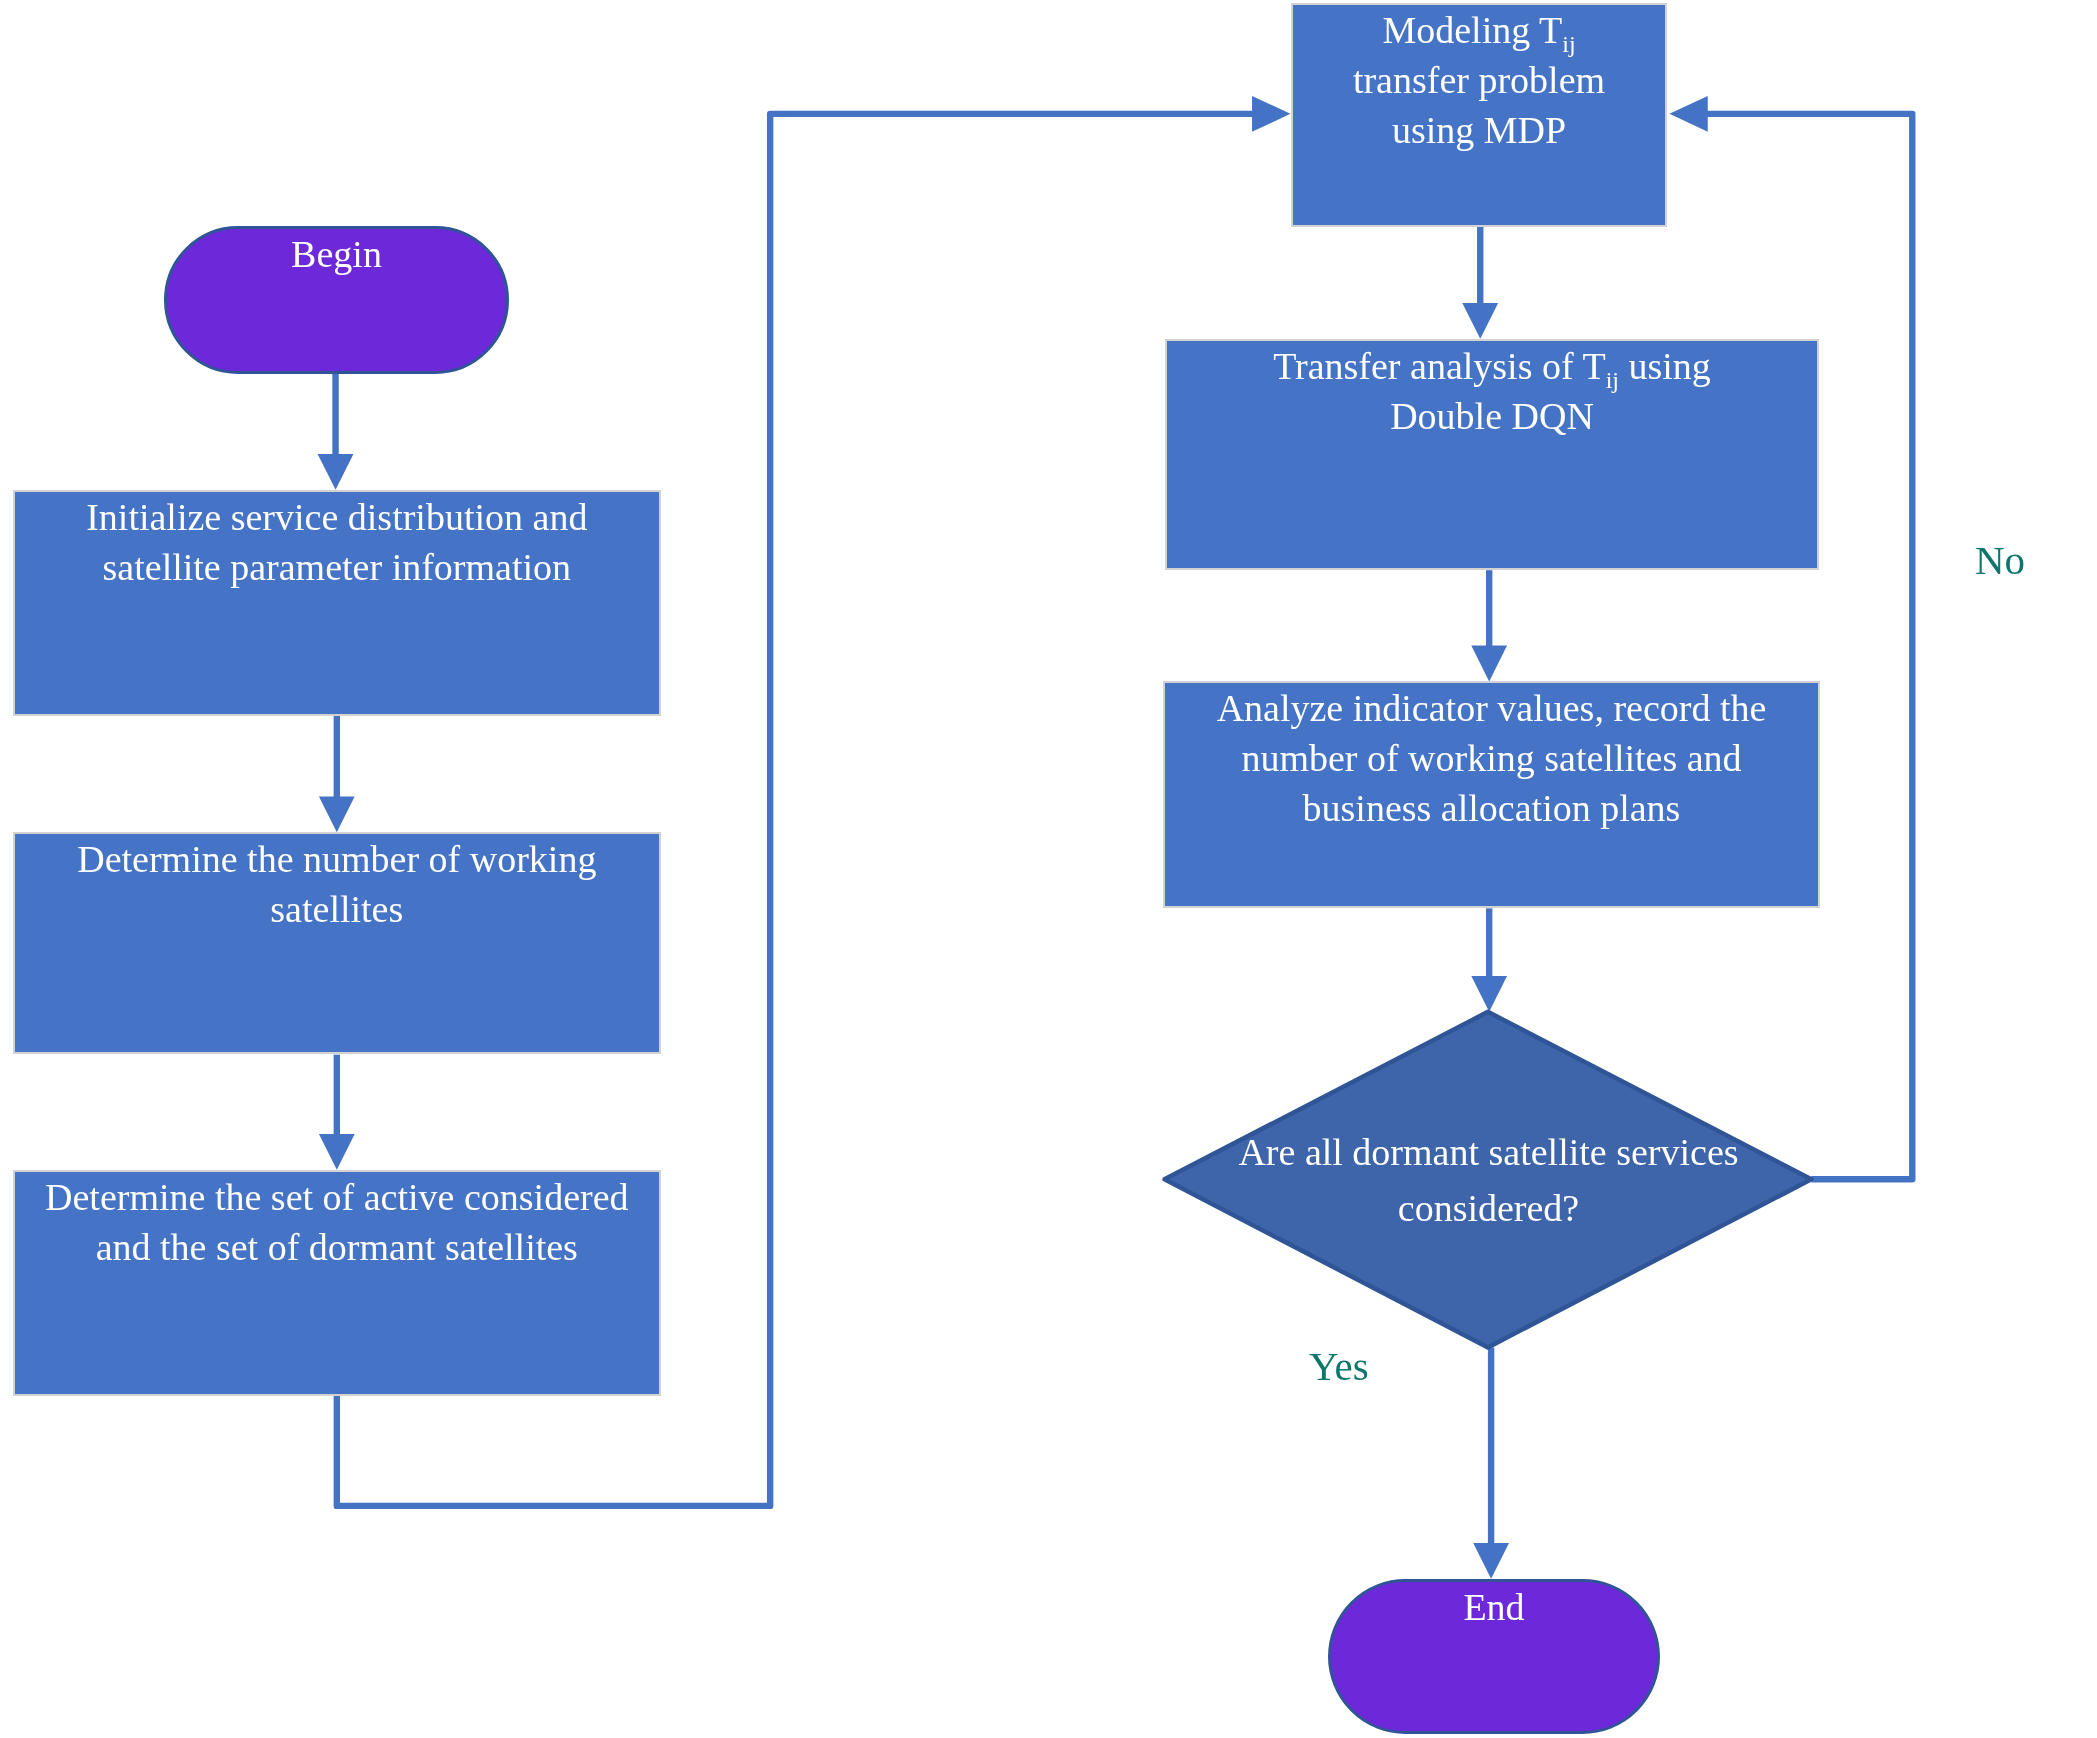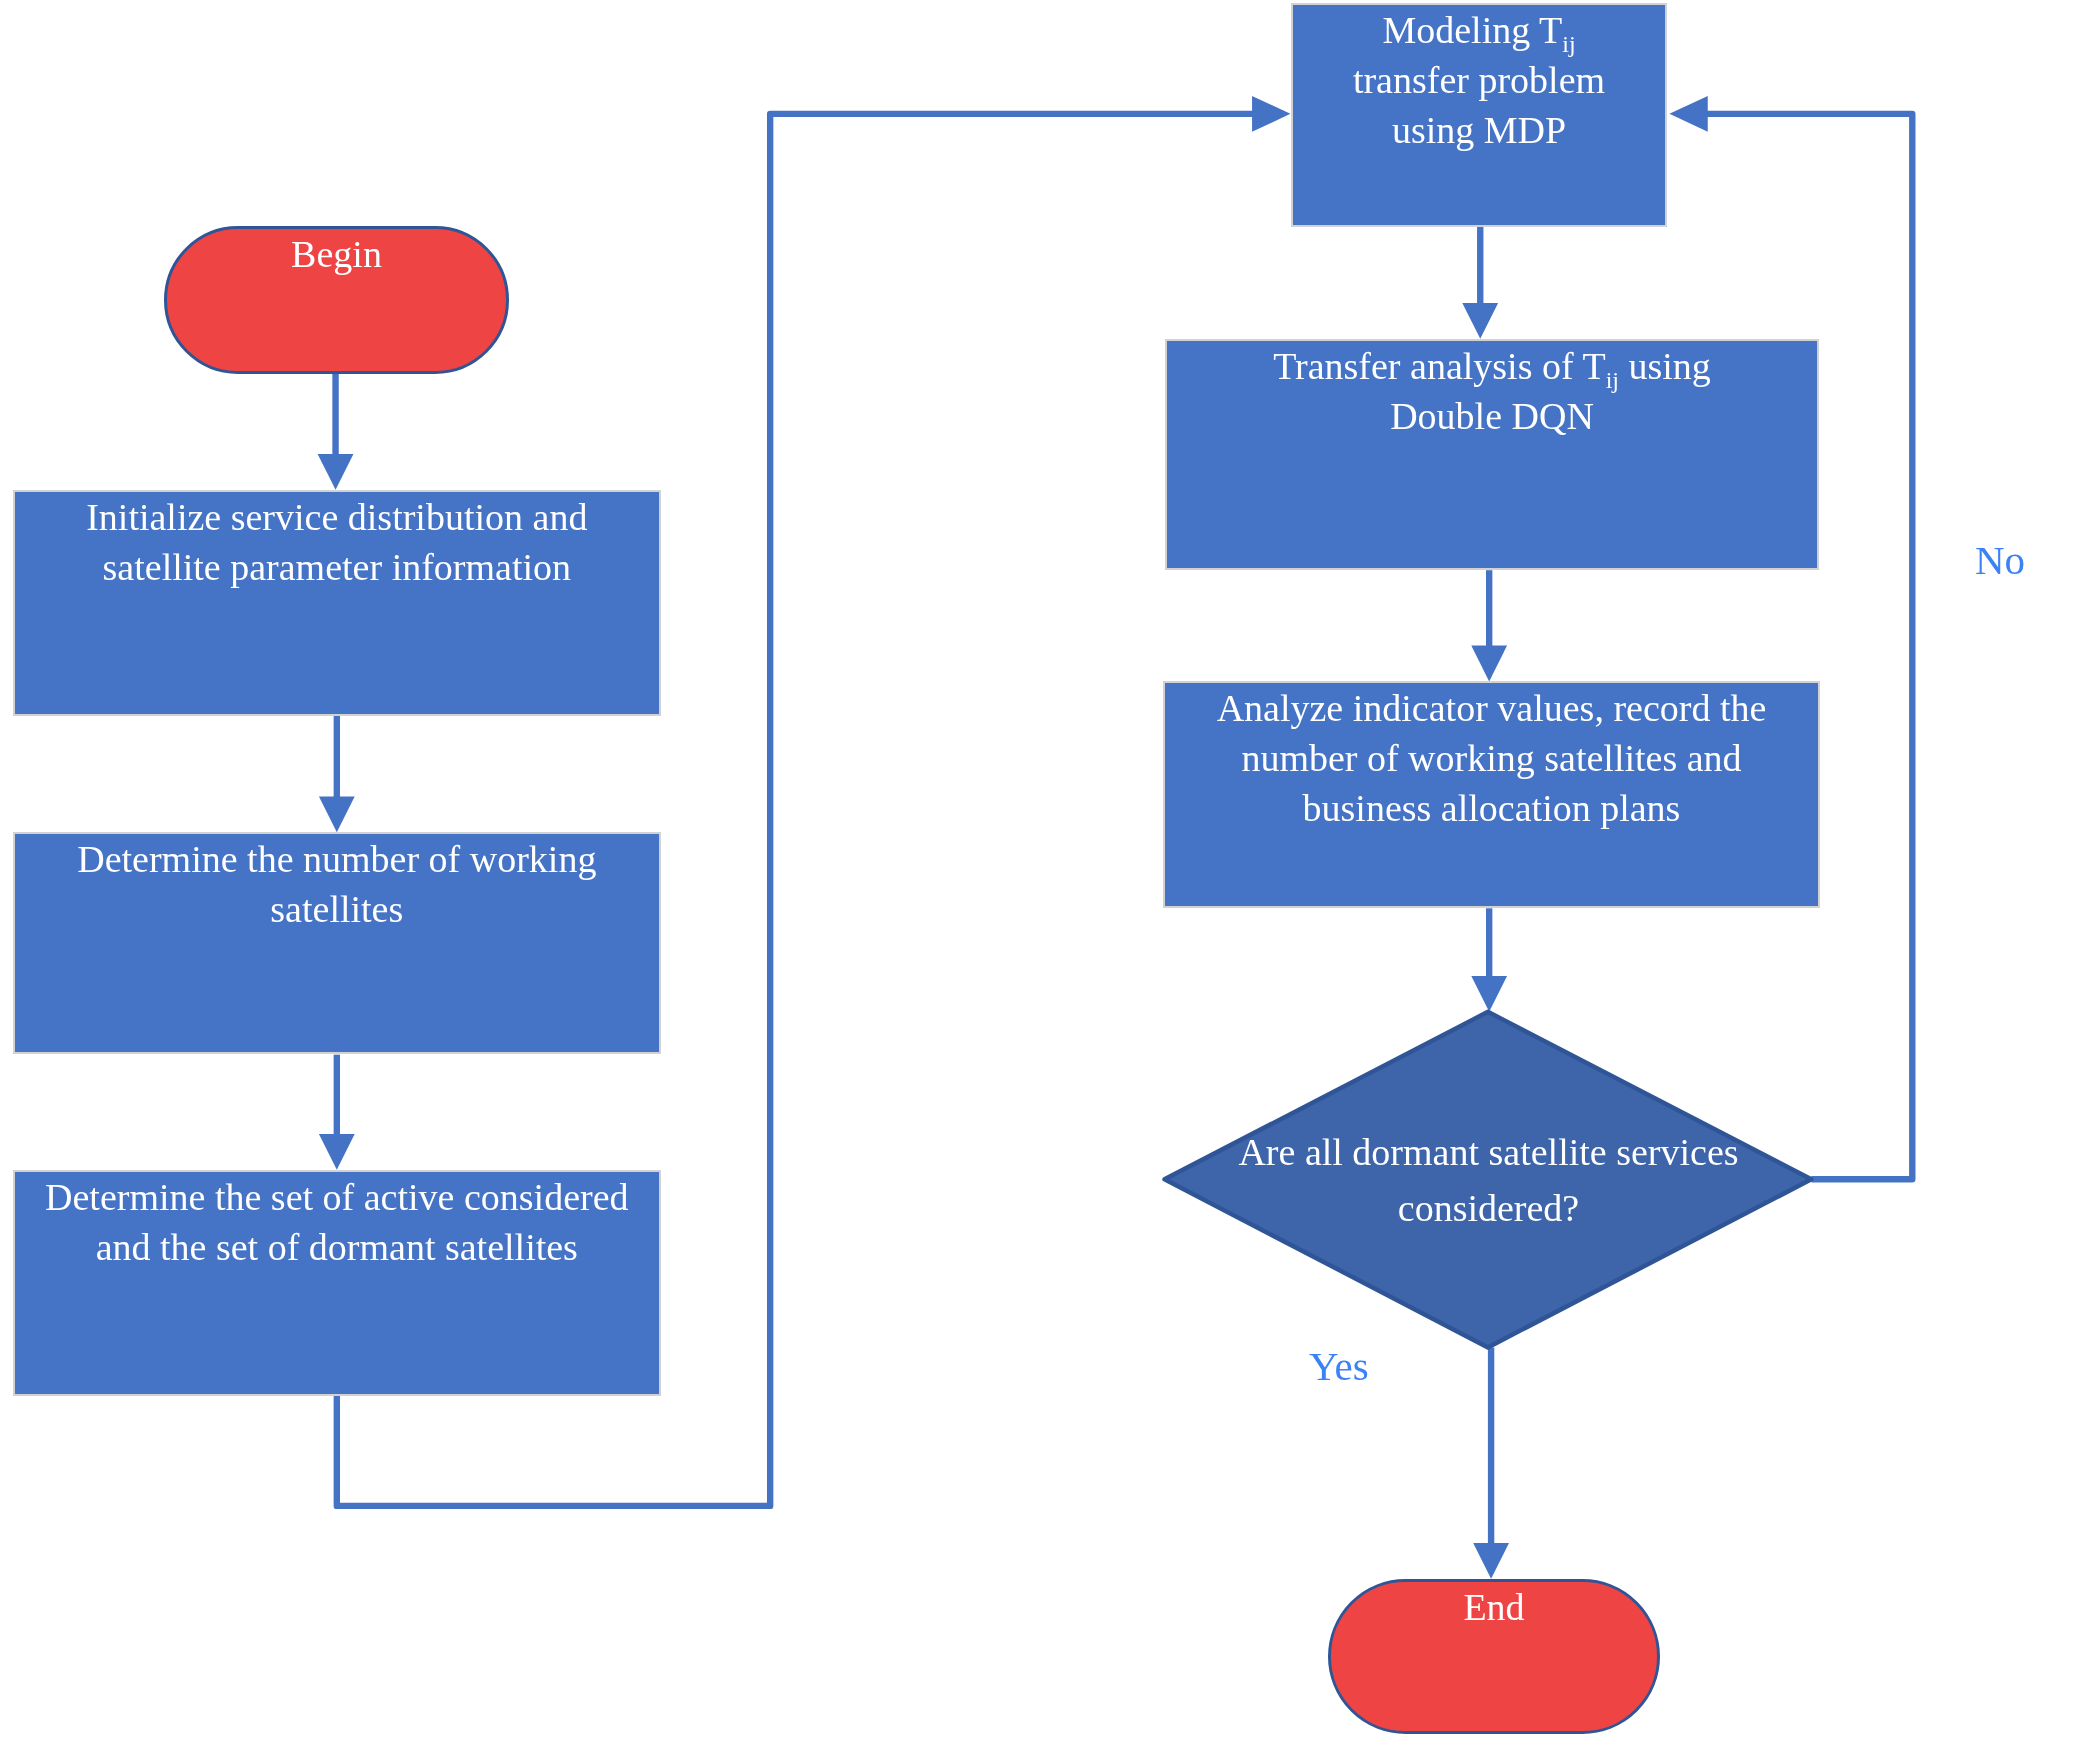--- a/index.html
+++ b/index.html
@@ -17,34 +17,34 @@
     display:flex;align-items:flex-start;justify-content:center;
     text-align:center;
     color:#ffffff;
     font-size:38px;line-height:50px;
   }
   .proc{
     background:#4573C5;
     border:2.6px solid #D2D2D2;
   }
   .term{
-    background:#ef4444;
+    background:#6d28d9;
     border:3.8px solid #2F5597;
   }
   .diamond-text{
     position:absolute;
     display:flex;align-items:center;justify-content:center;
     text-align:center;color:#ffffff;
     font-size:38px;line-height:56px;
   }
   .pad{padding:0 10px;}
   sub{font-size:24px;line-height:0;}
   .edge-label{
     position:absolute;
-    color:#3b82f6;
+    color:#0f766e;
     font-size:41px;line-height:41px;
   }
 </style>
 </head>
 <body>
 
 <div class="canvas">
 
   <svg class="layer" viewBox="0 0 3281 2719">
 

